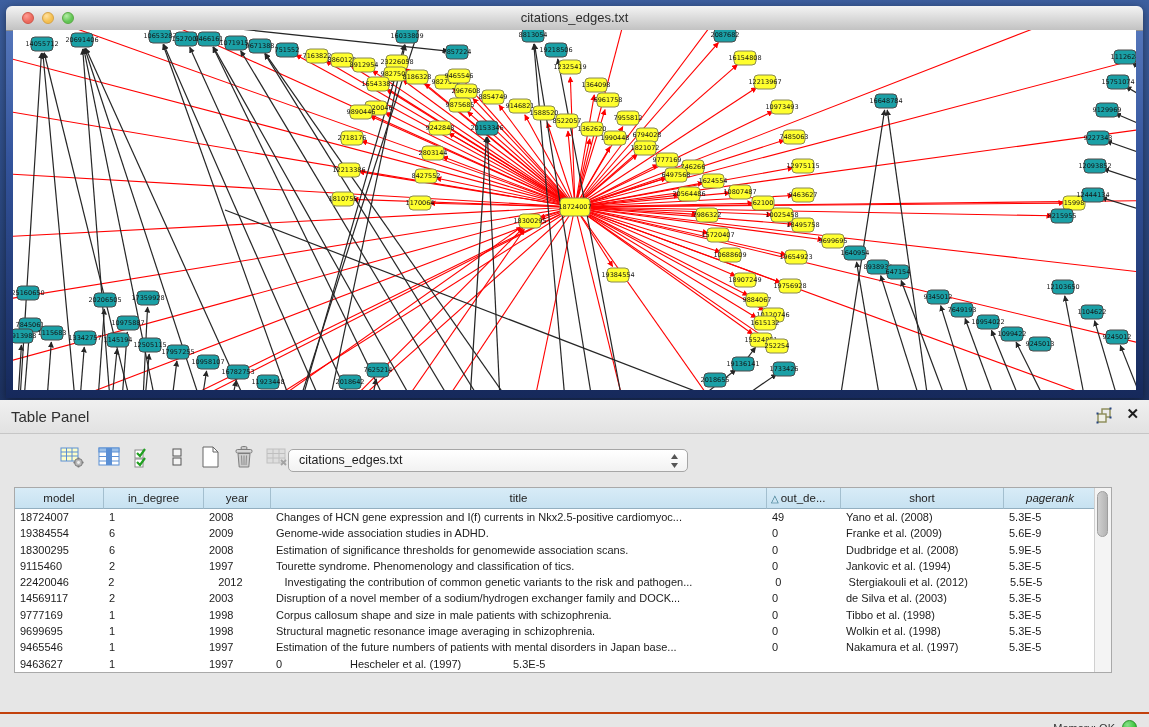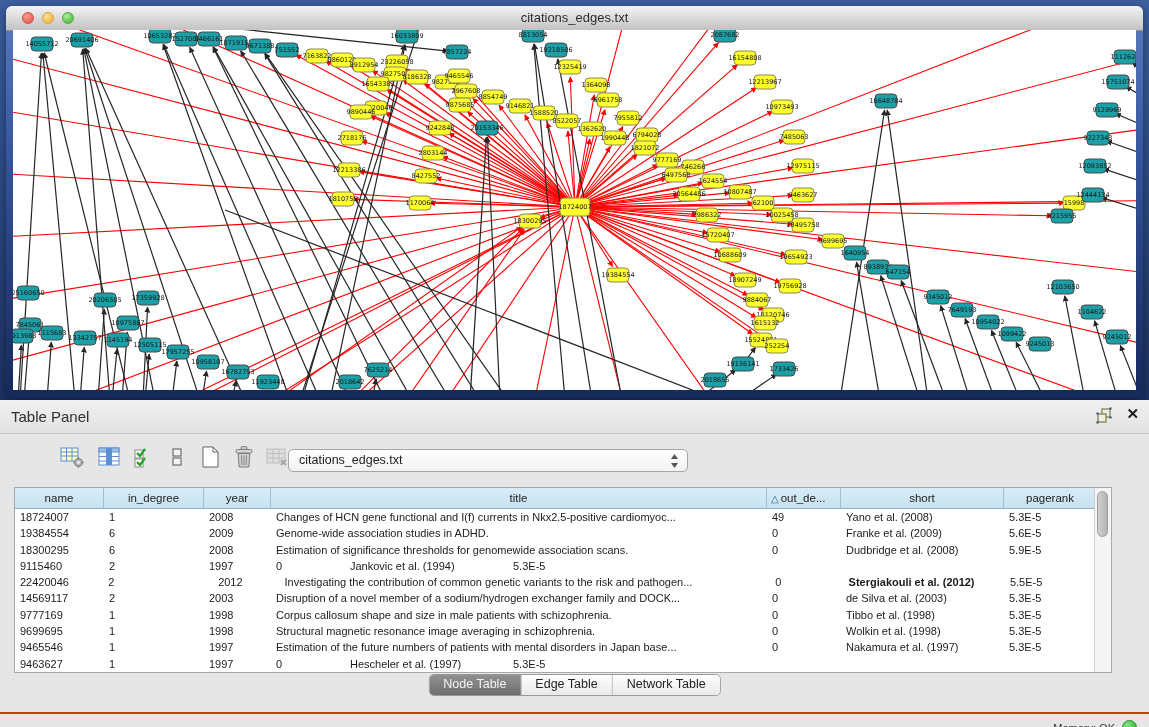--- a/index.html
+++ b/index.html
@@ -568,71 +568,72 @@
         <svg width="9" height="16" viewBox="0 0 9 16">
           <path d="M4.5 1 L8 6 H1 Z" fill="#555"></path>
           <path d="M4.5 15 L8 10 H1 Z" fill="#555"></path>
         </svg>
       </span>
     </div>
   </div>
 
   <div id="grid">
     <div id="grid-header">
-        <div class="hcell" style="width: 89px;"><span>name</span></div>
+        <div class="hcell" style="width: 89px;"><span>model</span></div>
         <div class="hcell" style="width: 100px;"><span>in_degree</span></div>
         <div class="hcell" style="width: 67px;"><span>year</span></div>
         <div class="hcell" style="width: 496px;"><span>title</span></div>
         <div class="hcell" style="width: 74px; text-align: left; padding-left: 4px;"><span class="sort-tri">△</span><span>out_de...</span></div>
         <div class="hcell" style="width: 163px;"><span>short</span></div>
-        <div class="hcell" style="width: 93px;"><span>pagerank</span></div>
+        <div class="hcell" style="width: 93px; font-style: italic;"><span>pagerank</span></div>
       </div>
     <div id="grid-body">
         <div class="trow">
           <div class="tcell" style="width: 89px;">18724007</div>
           <div class="tcell" style="width: 100px;">1</div>
           <div class="tcell" style="width: 67px;">2008</div>
-          <div class="tcell" style="width: 496px;">Changes of HCN gene functional and I(f) currents in Nkx2.5-positive cardiomyoc...</div>
+          <div class="tcell" style="width: 496px;">Changes of HCN gene expression and I(f) currents in Nkx2.5-positive cardiomyoc...</div>
           <div class="tcell" style="width: 74px;">49</div>
           <div class="tcell" style="width: 163px;">Yano et al. (2008)</div>
           <div class="tcell" style="width: 93px;">5.3E-5</div>
         </div>
         <div class="trow">
           <div class="tcell" style="width: 89px;">19384554</div>
           <div class="tcell" style="width: 100px;">6</div>
           <div class="tcell" style="width: 67px;">2009</div>
           <div class="tcell" style="width: 496px;">Genome-wide association studies in ADHD.</div>
           <div class="tcell" style="width: 74px;">0</div>
           <div class="tcell" style="width: 163px;">Franke et al. (2009)</div>
-          <div class="tcell" style="width: 93px;">5.6E-5</div>
+          <div class="tcell" style="width: 93px;">5.6E-9</div>
         </div>
         <div class="trow">
           <div class="tcell" style="width: 89px;">18300295</div>
           <div class="tcell" style="width: 100px;">6</div>
           <div class="tcell" style="width: 67px;">2008</div>
           <div class="tcell" style="width: 496px;">Estimation of significance thresholds for genomewide association scans.</div>
           <div class="tcell" style="width: 74px;">0</div>
           <div class="tcell" style="width: 163px;">Dudbridge et al. (2008)</div>
           <div class="tcell" style="width: 93px;">5.9E-5</div>
         </div>
         <div class="trow">
           <div class="tcell" style="width: 89px;">9115460</div>
           <div class="tcell" style="width: 100px;">2</div>
           <div class="tcell" style="width: 67px;">1997</div>
+          <div class="tcell" style="width: 496px;">Tourette syndrome. Phenomenology and classification of tics.</div>
           <div class="tcell" style="width: 74px;">0</div>
           <div class="tcell" style="width: 163px;">Jankovic et al. (1994)</div>
           <div class="tcell" style="width: 93px;">5.3E-5</div>
         </div>
         <div class="trow">
           <div class="tcell" style="width: 89px;">22420046</div>
           <div class="tcell" style="width: 100px;">2</div>
           <div class="tcell" style="width: 67px; margin-left: 11px;">2012</div>
           <div class="tcell" style="width: 496px;">Investigating the contribution of common genetic variants to the risk and pathogen...</div>
           <div class="tcell" style="width: 74px;">0</div>
-          <div class="tcell" style="width: 163px; font-weight: bold;">Stergiakouli et al. (2012)</div>
+          <div class="tcell" style="width: 163px;">Stergiakouli et al. (2012)</div>
           <div class="tcell" style="width: 93px;">5.5E-5</div>
         </div>
         <div class="trow">
           <div class="tcell" style="width: 89px;">14569117</div>
           <div class="tcell" style="width: 100px;">2</div>
           <div class="tcell" style="width: 67px;">2003</div>
           <div class="tcell" style="width: 496px;">Disruption of a novel member of a sodium/hydrogen exchanger family and DOCK...</div>
           <div class="tcell" style="width: 74px;">0</div>
           <div class="tcell" style="width: 163px;">de Silva et al. (2003)</div>
           <div class="tcell" style="width: 93px;">5.3E-5</div>
@@ -671,23 +672,18 @@
           <div class="tcell" style="width: 74px;">0</div>
           <div class="tcell" style="width: 163px;">Hescheler et al. (1997)</div>
           <div class="tcell" style="width: 93px;">5.3E-5</div>
         </div>
       </div>
     <div id="vscroll">
       <div id="vthumb"></div>
     </div>
   </div>
 
-  <div id="tabs">
-      <div class="tab active">Node Table</div>
-      <div class="tab">Edge Table</div>
-      <div class="tab">Network Table</div>
-    </div>
 
   <div id="statusbar">
     <span id="memory-label">Memory: OK</span>
     <span id="memory-dot"></span>
   </div>
 </div>
 
 </body></html>

